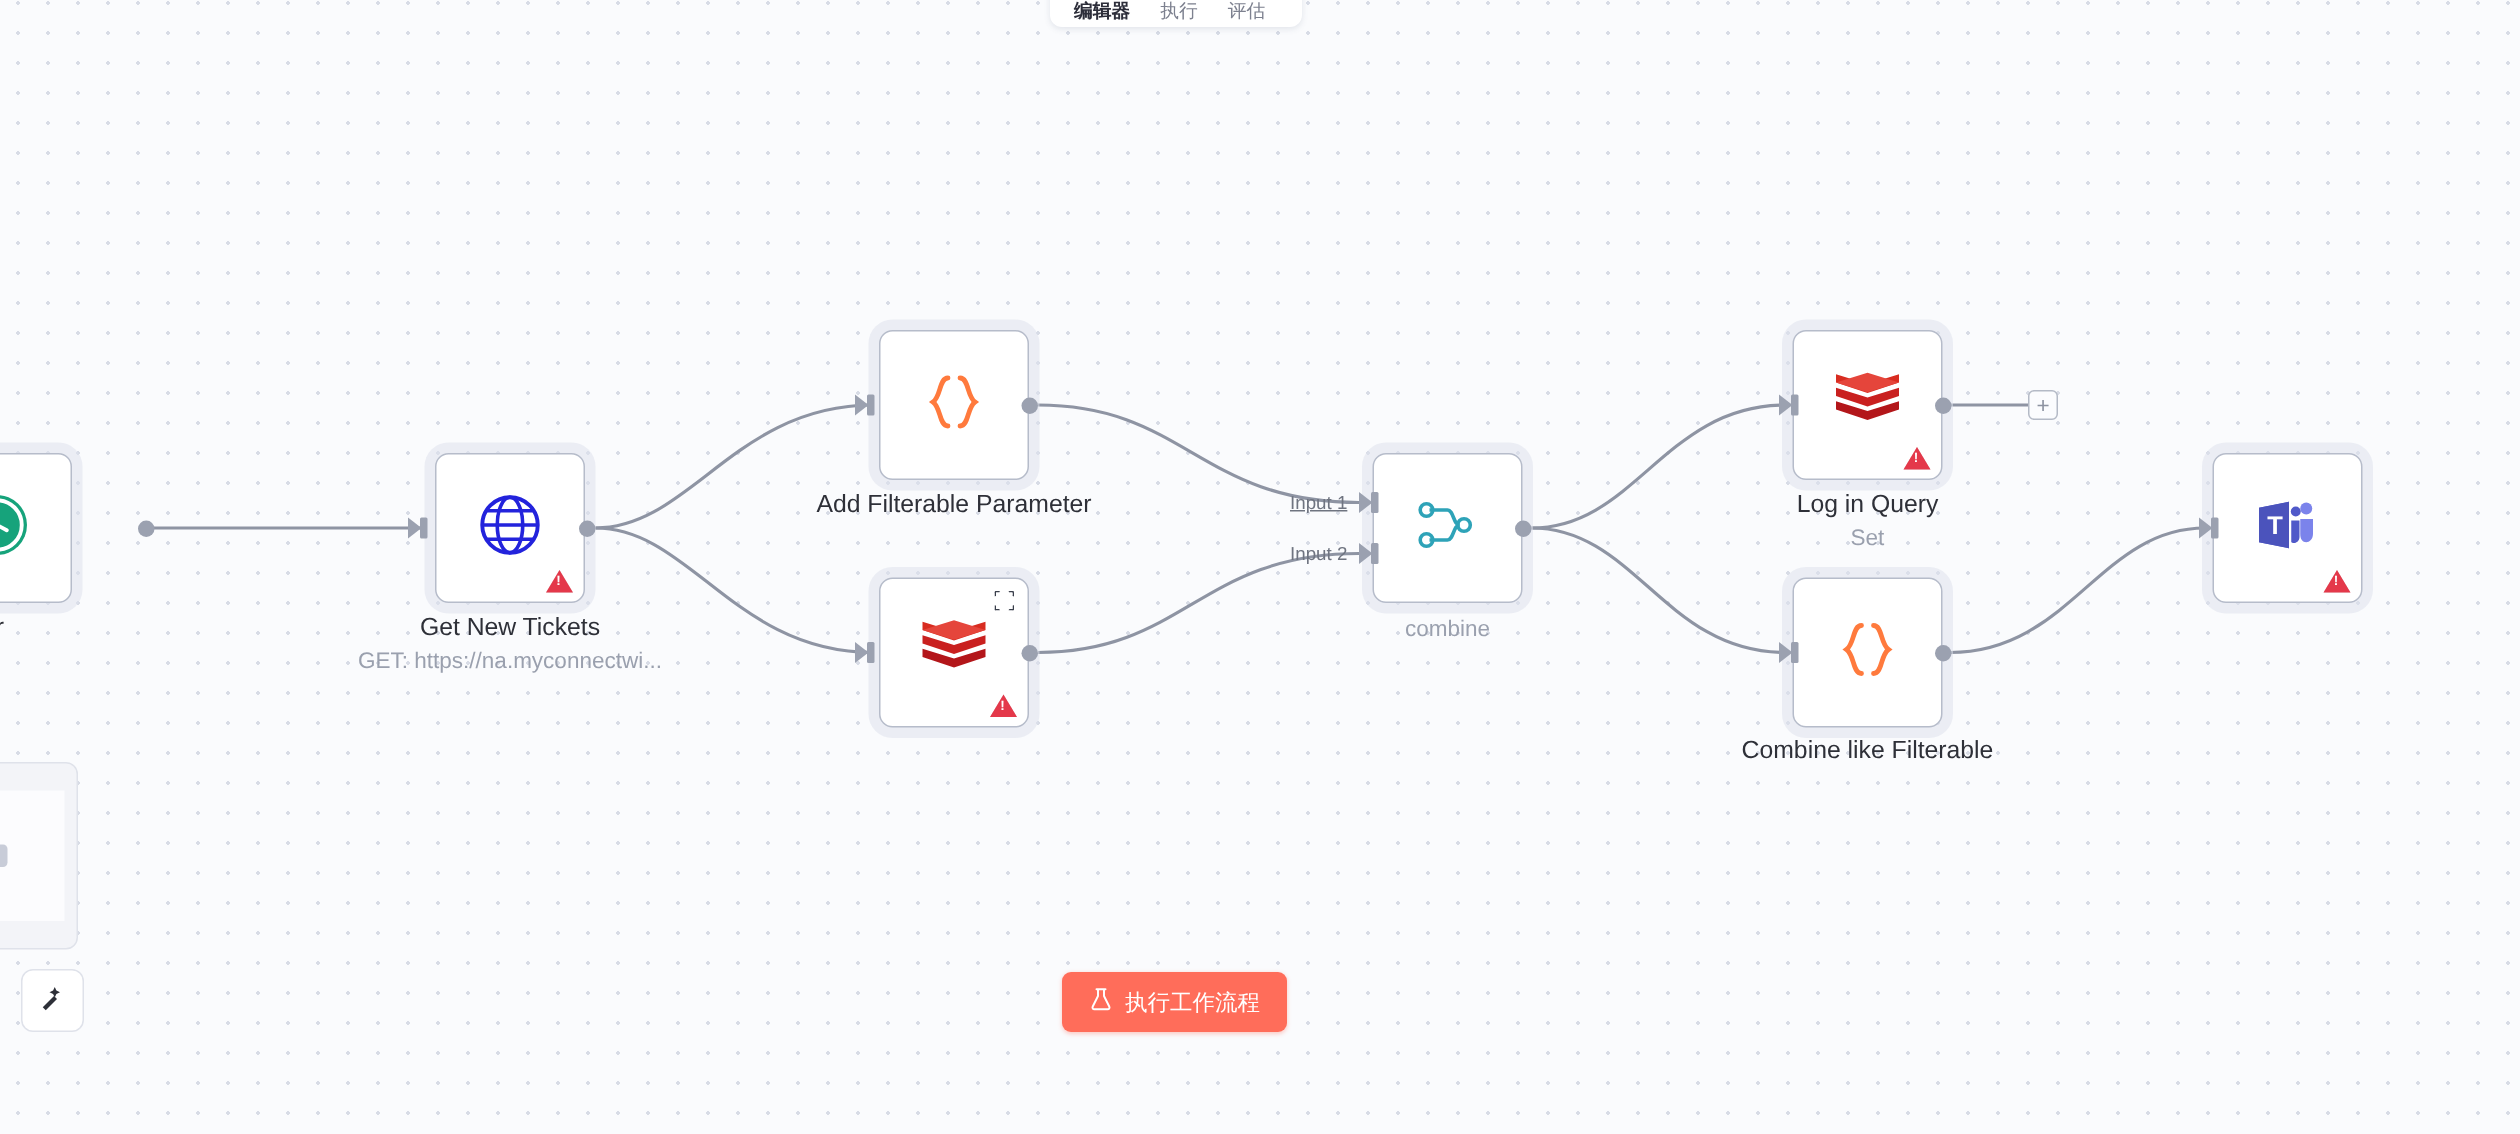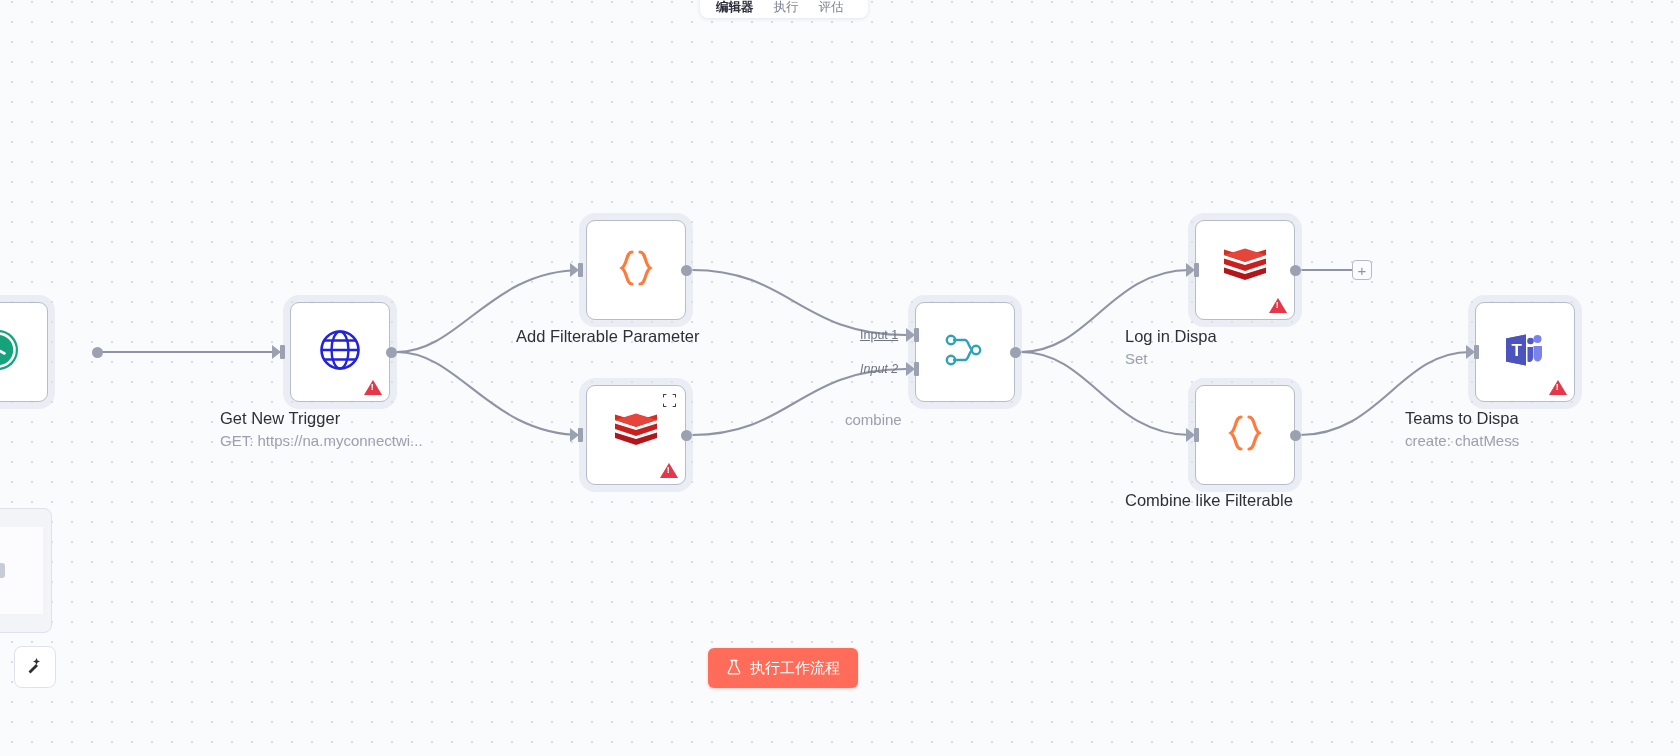--- a/index.html
+++ b/index.html
@@ -87,21 +87,21 @@
     border-radius: 1px;
   }
   .node .spinner i:nth-child(1){ left:0; top:0; border-right-color:transparent; border-bottom-color:transparent;}
   .node .spinner i:nth-child(2){ right:0; top:0; border-left-color:transparent; border-bottom-color:transparent;}
   .node .spinner i:nth-child(3){ left:0; bottom:0; border-right-color:transparent; border-top-color:transparent;}
   .node .spinner i:nth-child(4){ right:0; bottom:0; border-left-color:transparent; border-top-color:transparent;}
 
   
   .nlabel {
     position: absolute;
-    text-align: left;
+    text-align: center;
     z-index: 22;
     pointer-events: none;
     width: 240px;
   }
   .nlabel .t {
     font-size: 16.5px;
     color: #2e3038;
     line-height: 21px;
     white-space: pre-line;
   }
@@ -261,21 +261,21 @@
       <svg width="44" height="44" viewBox="0 0 44 44">
         <circle cx="22" cy="22" r="18.5" fill="none" stroke="#2323dc" stroke-width="2.6"></circle>
         <ellipse cx="22" cy="22" rx="8.5" ry="18.5" fill="none" stroke="#2323dc" stroke-width="2.4"></ellipse>
         <path d="M3.5 22 L40.5 22 M6.5 12.5 L37.5 12.5 M6.5 31.5 L37.5 31.5" stroke="#2323dc" stroke-width="2.4" fill="none"></path>
       </svg>
     </span>
     <span class="warn"></span>
   </div>
   <div class="dot" style="left:386px; top:347px;"></div>
   <div class="nlabel" style="left:220px; top:408px;">
-    <div class="t">Get New Trigger</div>
+    <div class="t">Get New Tickets</div>
     <div class="s">GET: https://na.myconnectwi...</div>
   </div>
 
   <div class="instub" style="left:578px; top:263px;"></div>
   <div class="inarrow" style="left:570px; top:263px;"></div>
   <div class="node" style="left:586px; top:220px;">
     <span>
       <svg width="42" height="42" viewBox="0 0 42 42">
         <path d="M17 5 C11 5 12.5 17 7 21 C12.5 25 11 37 17 37" fill="none" stroke="#ff7a3d" stroke-width="3.2" stroke-linecap="round"></path>
         <path d="M25 5 C31 5 29.5 17 35 21 C29.5 25 31 37 25 37" fill="none" stroke="#ff7a3d" stroke-width="3.2" stroke-linecap="round"></path>
@@ -302,21 +302,21 @@
         <path d="M23 18 L44 11.5 L44 17 L23 24 L2 17 L2 11.5 Z" fill="#c9201f"></path>
         <path d="M23 9 L44 2.5 L44 8 L23 15 L2 8 L2 2.5 Z" fill="#d82c20"></path>
         <path d="M2 8 L23 1.5 L44 8 L23 14.5 Z" fill="#e5453b"></path>
       </svg>
     </span>
     <span class="warn"></span>
   </div>
   <div class="dot" style="left:681px; top:430px;"></div>
 
   <div class="portlabel" style="left:860px; top:328px;text-decoration:underline;">Input 1</div>
-  <div class="portlabel" style="left:860px; top:362px;font-style:italic;">Input 2</div>
+  <div class="portlabel" style="left:860px; top:362px;">Input 2</div>
   <div class="inarrow" style="left:906px; top:328px;"></div>
   <div class="instub" style="left:914px; top:328px;"></div>
   <div class="inarrow" style="left:906px; top:362px;"></div>
   <div class="instub" style="left:914px; top:362px;"></div>
   <div class="node" style="left:915px; top:302px;">
     <span>
       <svg width="46" height="44" viewBox="0 0 46 44">
         <g fill="none" stroke="#2ea3b8" stroke-width="2.4">
           <path d="M11 12 L23 12 C27 12 27 22 31 22"></path>
           <path d="M11 32 L23 32 C27 32 27 22 31 22"></path>
@@ -341,21 +341,21 @@
         <path d="M23 18 L44 11.5 L44 17 L23 24 L2 17 L2 11.5 Z" fill="#c9201f"></path>
         <path d="M23 9 L44 2.5 L44 8 L23 15 L2 8 L2 2.5 Z" fill="#d82c20"></path>
         <path d="M2 8 L23 1.5 L44 8 L23 14.5 Z" fill="#e5453b"></path>
       </svg>
     </span>
     <span class="warn"></span>
   </div>
   <div class="dot" style="left:1290px; top:265px;"></div>
   <div class="plusbox" style="left:1352px; top:260px;">+</div>
   <div class="nlabel" style="left:1125px; top:326px;">
-    <div class="t">Log in Dispa</div>
+    <div class="t">Log in Query</div>
     <div class="s">Set</div>
   </div>
 
   <div class="inarrow" style="left:1186px; top:428px;"></div>
   <div class="instub" style="left:1194px; top:428px;"></div>
   <div class="node" style="left:1195px; top:385px;">
     <span>
       <svg width="42" height="42" viewBox="0 0 42 42">
         <path d="M17 5 C11 5 12.5 17 7 21 C12.5 25 11 37 17 37" fill="none" stroke="#ff7a3d" stroke-width="3.2" stroke-linecap="round"></path>
         <path d="M25 5 C31 5 29.5 17 35 21 C29.5 25 31 37 25 37" fill="none" stroke="#ff7a3d" stroke-width="3.2" stroke-linecap="round"></path>
@@ -376,24 +376,20 @@
         <path d="M4 9.5 L24 5.5 L24 36.5 L4 32.5 Z" fill="#4b53bc"></path>
         <text x="9.5" y="27" font-family="Liberation Sans, sans-serif" font-size="17" font-weight="bold" fill="#ffffff">T</text>
         <circle cx="35.5" cy="10" r="4" fill="#7b83eb"></circle>
         <circle cx="28.5" cy="12" r="3.3" fill="#5059c9"></circle>
         <path d="M31.5 17 L40 17 L40 27 C40 30.5 37.5 32.5 35.5 32.5 C33 32.5 31.5 30.5 31.5 27 Z" fill="#7b83eb"></path>
         <path d="M25.5 18 L31 18 L31 29 C31 31.5 29 33 27.5 33 C26.5 33 25.5 32.5 25.5 32.5 Z" fill="#5059c9"></path>
       </svg>
     </span>
     <span class="warn"></span>
   </div>
-  <div class="nlabel" style="left:1405px; top:408px;">
-    <div class="t">Teams to Dispa</div>
-    <div class="s">create: chatMess</div>
-  </div>
 
   <div class="leftpanel">
     <div class="inner">
       <span class="sq"></span>
     </div>
   </div>
 
   <div class="fabbtn">
     <span>
       <svg width="20" height="20" viewBox="0 0 20 20">

